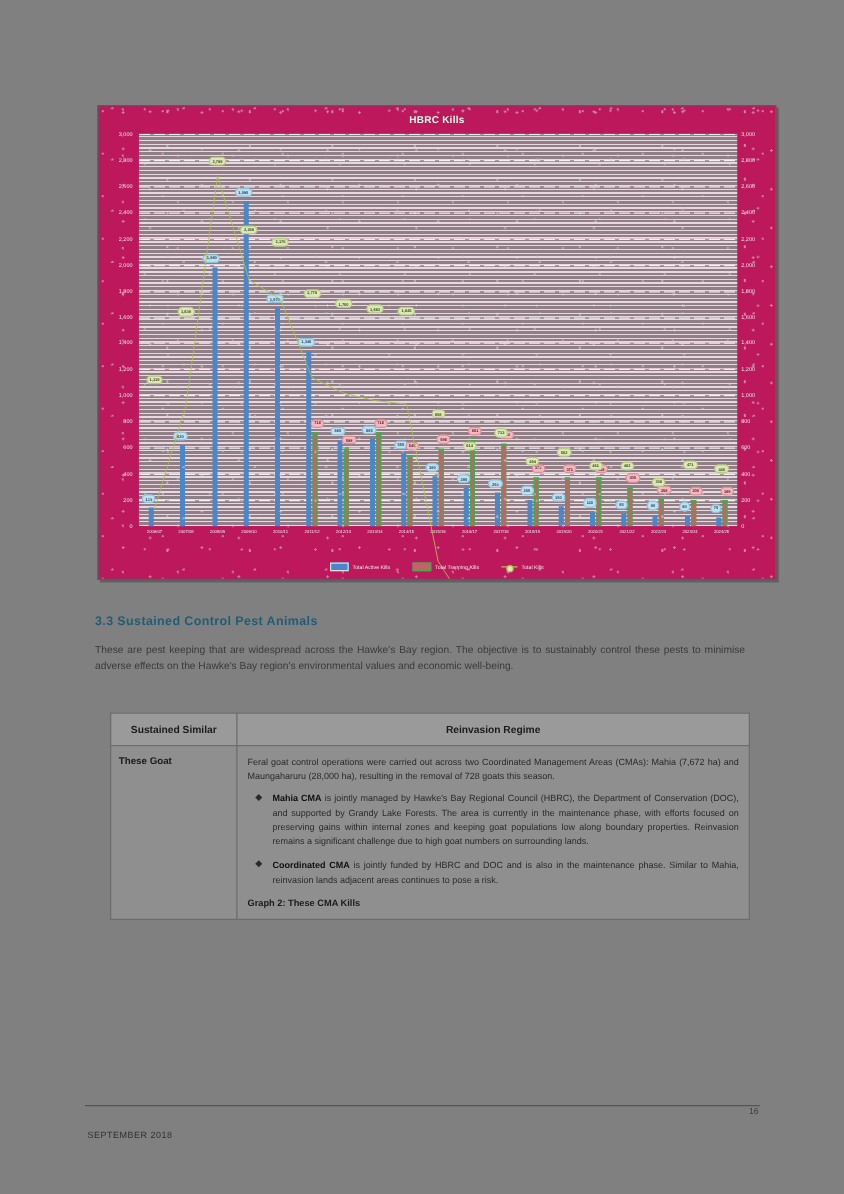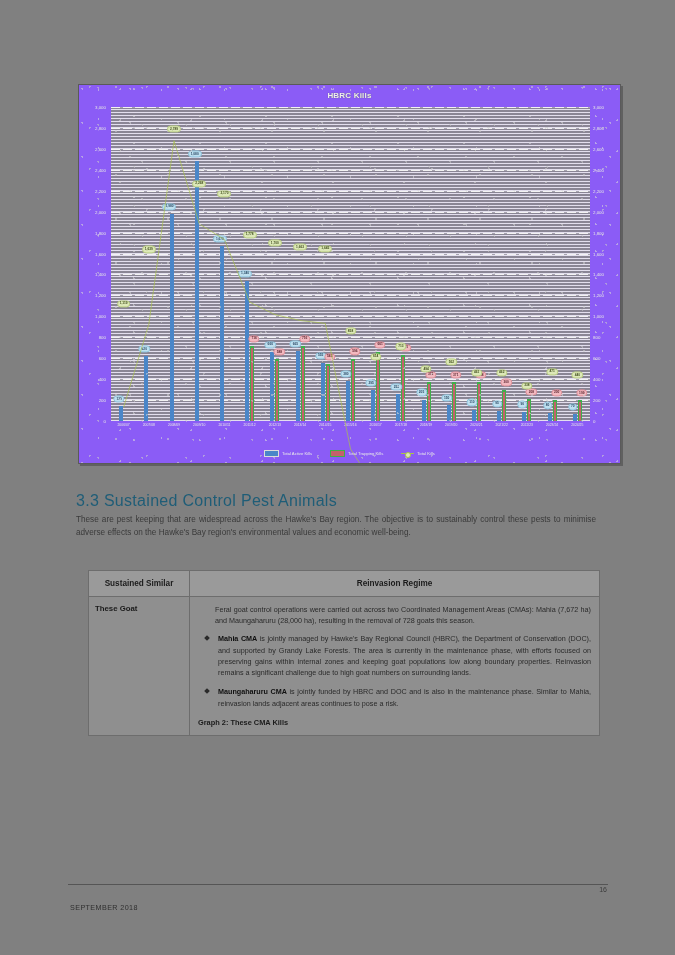--- a/index.html
+++ b/index.html
@@ -11,21 +11,21 @@
     position:relative;
   }
   .page{
     position:absolute;left:0;top:0;width:675px;height:955px;
     background:#808080;
   }
 
   
   .figure{
     position:absolute;left:78px;top:84px;width:541px;height:378px;
-    background:#8b5cf6;
+    background:#be185d;
     border:1px solid #5a5a5a;
     box-shadow:2px 2px 0 rgba(0,0,0,.25);
     overflow:hidden;
   }
   .fig-noise{
     position:absolute;inset:0;
     background-image:
       radial-gradient(circle at 7% 11%, #d8d8d8 0 1px, transparent 1px),
       radial-gradient(circle at 19% 4%, #cfcfcf 0 1px, transparent 1px),
       radial-gradient(circle at 31% 17%, #dedede 0 1px, transparent 1px),
@@ -103,21 +103,21 @@
     content:"";position:absolute;left:0;right:0;top:2px;height:1.4px;background:#a9c24a;
   }
   .legend .sw.green:before{
     content:"";position:absolute;left:4px;top:.5px;width:4px;height:4px;border-radius:50%;
     background:#dde8b8;border:.6px solid #a9c24a;z-index:2;
   }
 
   
   .h3{
     position:absolute;left:76px;top:492px;width:530px;
-    font-size:16px;font-weight:normal;color:#1f5d77;
+    font-size:10px;font-weight:bold;color:#1f5d77;
     letter-spacing:.3px;
   }
   .para{
     position:absolute;left:76px;top:513px;width:520px;
     font-size:8.2px;line-height:1.62;color:#3a3a3a;
     text-align:justify;
   }
 
   
   .tbl{
@@ -129,21 +129,21 @@
   .tbl thead th{
     background:#9a9a9a;text-align:center;
     font-size:8.2px;font-weight:bold;color:#1b1b1b;padding:8px 4px;
   }
   .tbl th.c1{width:88px;}
   .tbl td.c1{
     width:88px;font-size:7.8px;font-weight:bold;color:#1b1b1b;
     padding:7px 6px;
   }
   .tbl td.c2{padding:7px 8px;font-size:7.2px;color:#2a2a2a;line-height:1.56;}
-  .tbl td.c2 p{margin:0 0 7px 17px;text-align:justify;}
+  .tbl td.c2 p{margin:0 0 7px 0;text-align:justify;}
   .tbl ul{margin:0 0 6px 0;padding:0;list-style:none;}
   .tbl li{
     position:relative;padding-left:20px;margin-bottom:8px;
     text-align:justify;line-height:1.56;
   }
   .tbl li .dia{
     position:absolute;left:7px;top:2.5px;width:4px;height:4px;
     background:#2a2a2a;transform:rotate(45deg);
   }
   .tbl b{font-weight:bold;color:#101010;}
@@ -431,21 +431,21 @@
         <td class="c1">These Goat</td>
         <td class="c2">
           <p>Feral goat control operations were carried out across two Coordinated Management Areas (CMAs): Mahia (7,672 ha) and Maungaharuru (28,000 ha), resulting in the removal of 728 goats this season.</p>
           <ul>
             <li>
               <span class="dia"></span>
               <b>Mahia CMA</b><span> is jointly managed by Hawke's Bay Regional Council (HBRC), the Department of Conservation (DOC), and supported by Grandy Lake Forests. The area is currently in the maintenance phase, with efforts focused on preserving gains within internal zones and keeping goat populations low along boundary properties. Reinvasion remains a significant challenge due to high goat numbers on surrounding lands.</span>
             </li>
             <li>
               <span class="dia"></span>
-              <b>Maungaharuru CMA</b><span> is jointly funded by HBRC and DOC and is also in the maintenance phase. Similar to Mahia, reinvasion lands adjacent areas continues to pose a risk.</span>
+              <b>Coordinated CMA</b><span> is jointly funded by HBRC and DOC and is also in the maintenance phase. Similar to Mahia, reinvasion lands adjacent areas continues to pose a risk.</span>
             </li>
           </ul>
           <div class="caption">Graph 2: These CMA Kills</div>
         </td>
       </tr>
     </tbody>
   </table>
 
   <div class="foot-rule"></div>
   <div class="pageno">16</div>

